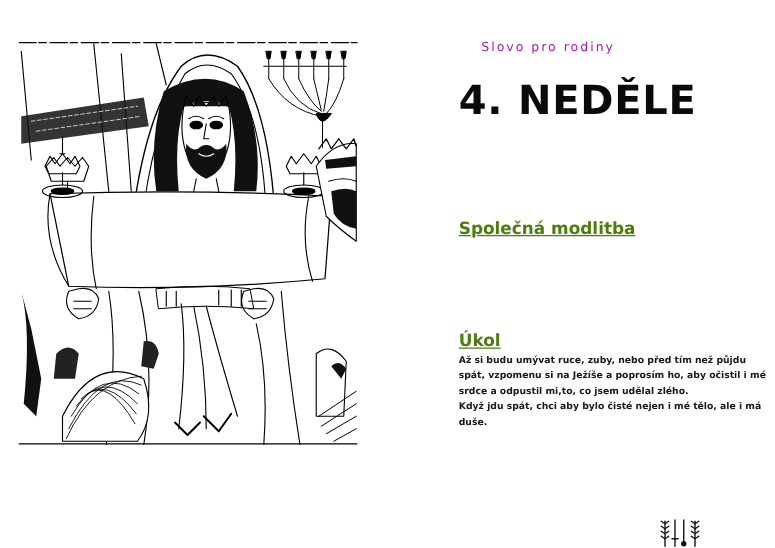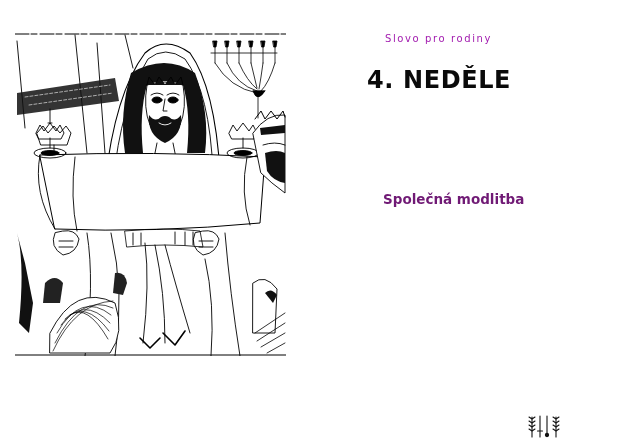--- a/index.html
+++ b/index.html
@@ -2,26 +2,26 @@
 <html><head>
 <meta charset="utf-8">
 <style>
   html, body { margin: 0; padding: 0; background: #ffffff; }
   body { width: 620px; height: 438px; position: relative; overflow: hidden;
          font-family: "DejaVu Sans", "Liberation Sans", sans-serif; color: #111111; }
   .illustration { position: absolute; left: 15px; top: 33px; width: 271px; height: 323px; }
   .illustration svg { width: 100%; height: 100%; display: block; }
   .subtitle { position: absolute; left: 367px; top: 33px; font-size: 10px; letter-spacing: 1.6px;
               font-weight: normal; color: #a21caf; white-space: nowrap; margin-left: 18px; }
-  .title { position: absolute; left: 367px; top: 63px; font-size: 24px; line-height: 34px;
+  .title { position: absolute; left: 367px; top: 63px; font-size: 32px; line-height: 34px;
            font-weight: bold; color: #0a0a0a; letter-spacing: 0.6px; margin: 0;
            font-family: "DejaVu Sans", sans-serif; }
   .title span { display: block; white-space: nowrap; }
   .section { position: absolute; left: 367px; width: 246px; }
-  .section h2 { margin: 16px; font-size: 13.5px; font-weight: bold; line-height: 18px; color: #701a75; }
+  .section h2 { margin: 0; font-size: 13.5px; font-weight: bold; line-height: 18px; color: #4d7c0f; text-decoration: underline; }
   .section p { margin: 0; font-size: 7.4px; line-height: 12.4px; color: #1a1a1a; font-weight: 600; }
   .sec-prayer { top: 174px; }
   .sec-task { top: 264px; }
   .logo { position: absolute; left: 527px; top: 394px; display: flex; align-items: center; gap: 3px; }
   .logo svg { width: 36px; height: 24px; display: block; }
   .logo-text { font-size: 9px; line-height: 10px; font-weight: bold; color: #111; letter-spacing: 0.2px; margin-top: 44px; }
   .logo-text span { display: block; }
 </style>
 </head>
 <body>
@@ -135,20 +135,23 @@
 
 <h1 class="title">
   <span>4. NEDĚLE</span>
 </h1>
 
 <div class="section sec-prayer">
   <h2>Společná modlitba</h2>
 </div>
 
 <div class="section sec-task">
+  <h2>Úkol</h2>
+  <p>Až si budu umývat ruce, zuby, nebo před tím než půjdu spát, vzpomenu si na Ježíše a poprosím  ho, aby očistil i mé srdce a odpustil mi,to, co jsem udělal zlého.</p>
+  <p>Když jdu spát, chci aby bylo čisté nejen i mé tělo, ale i má duše.</p>
 </div>
 
 <div class="logo">
   <svg viewBox="0 0 36 24" xmlns="http://www.w3.org/2000/svg" fill="none" stroke="#111" stroke-width="1.1" stroke-linecap="round">
 
     <path d="M5 3 L5 23"></path>
     <path d="M5 5 L2 3 M5 5 L8 3 M5 9 L2 7 M5 9 L8 7 M5 13 L2 11 M5 13 L8 11 M5 17 L2 15 M5 17 L8 15"></path>
 
     <path d="M13 2 L13 20 M10.5 17 L15.5 17 M13 20 L13 23"></path>
 

